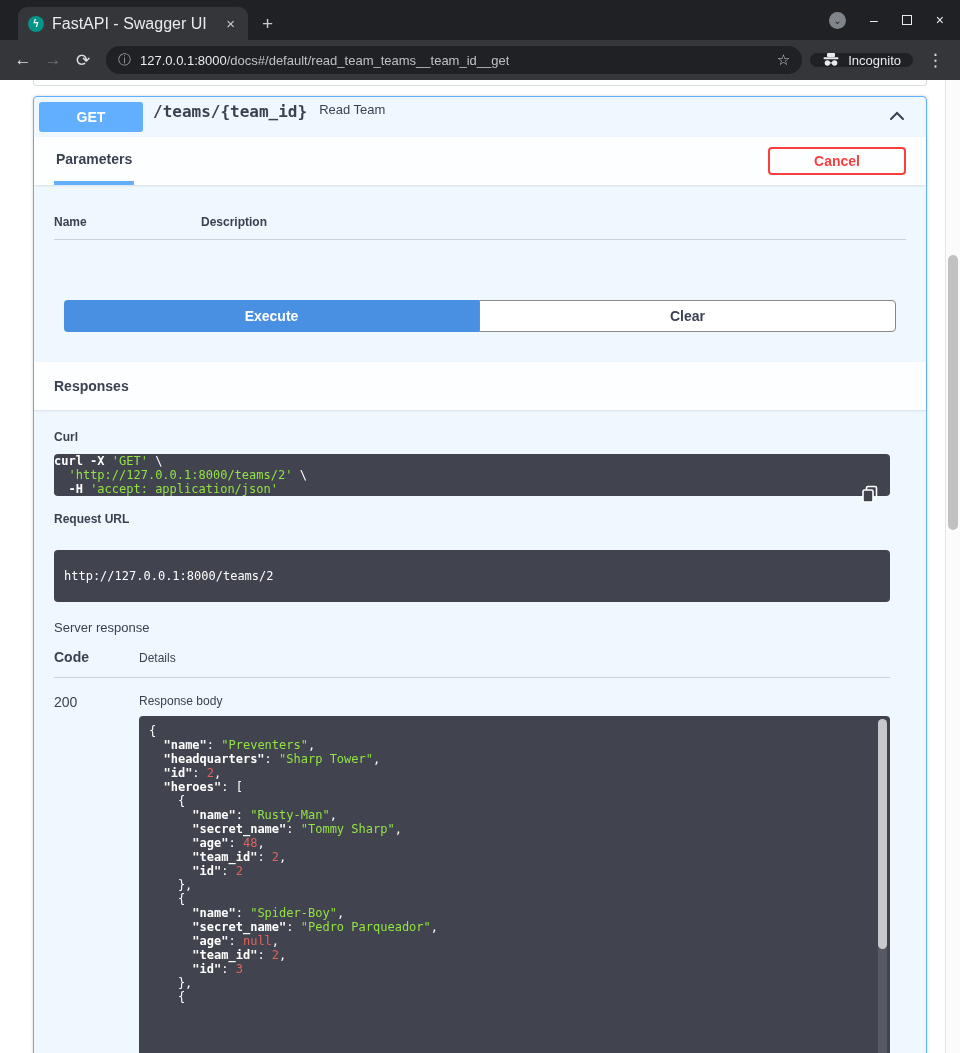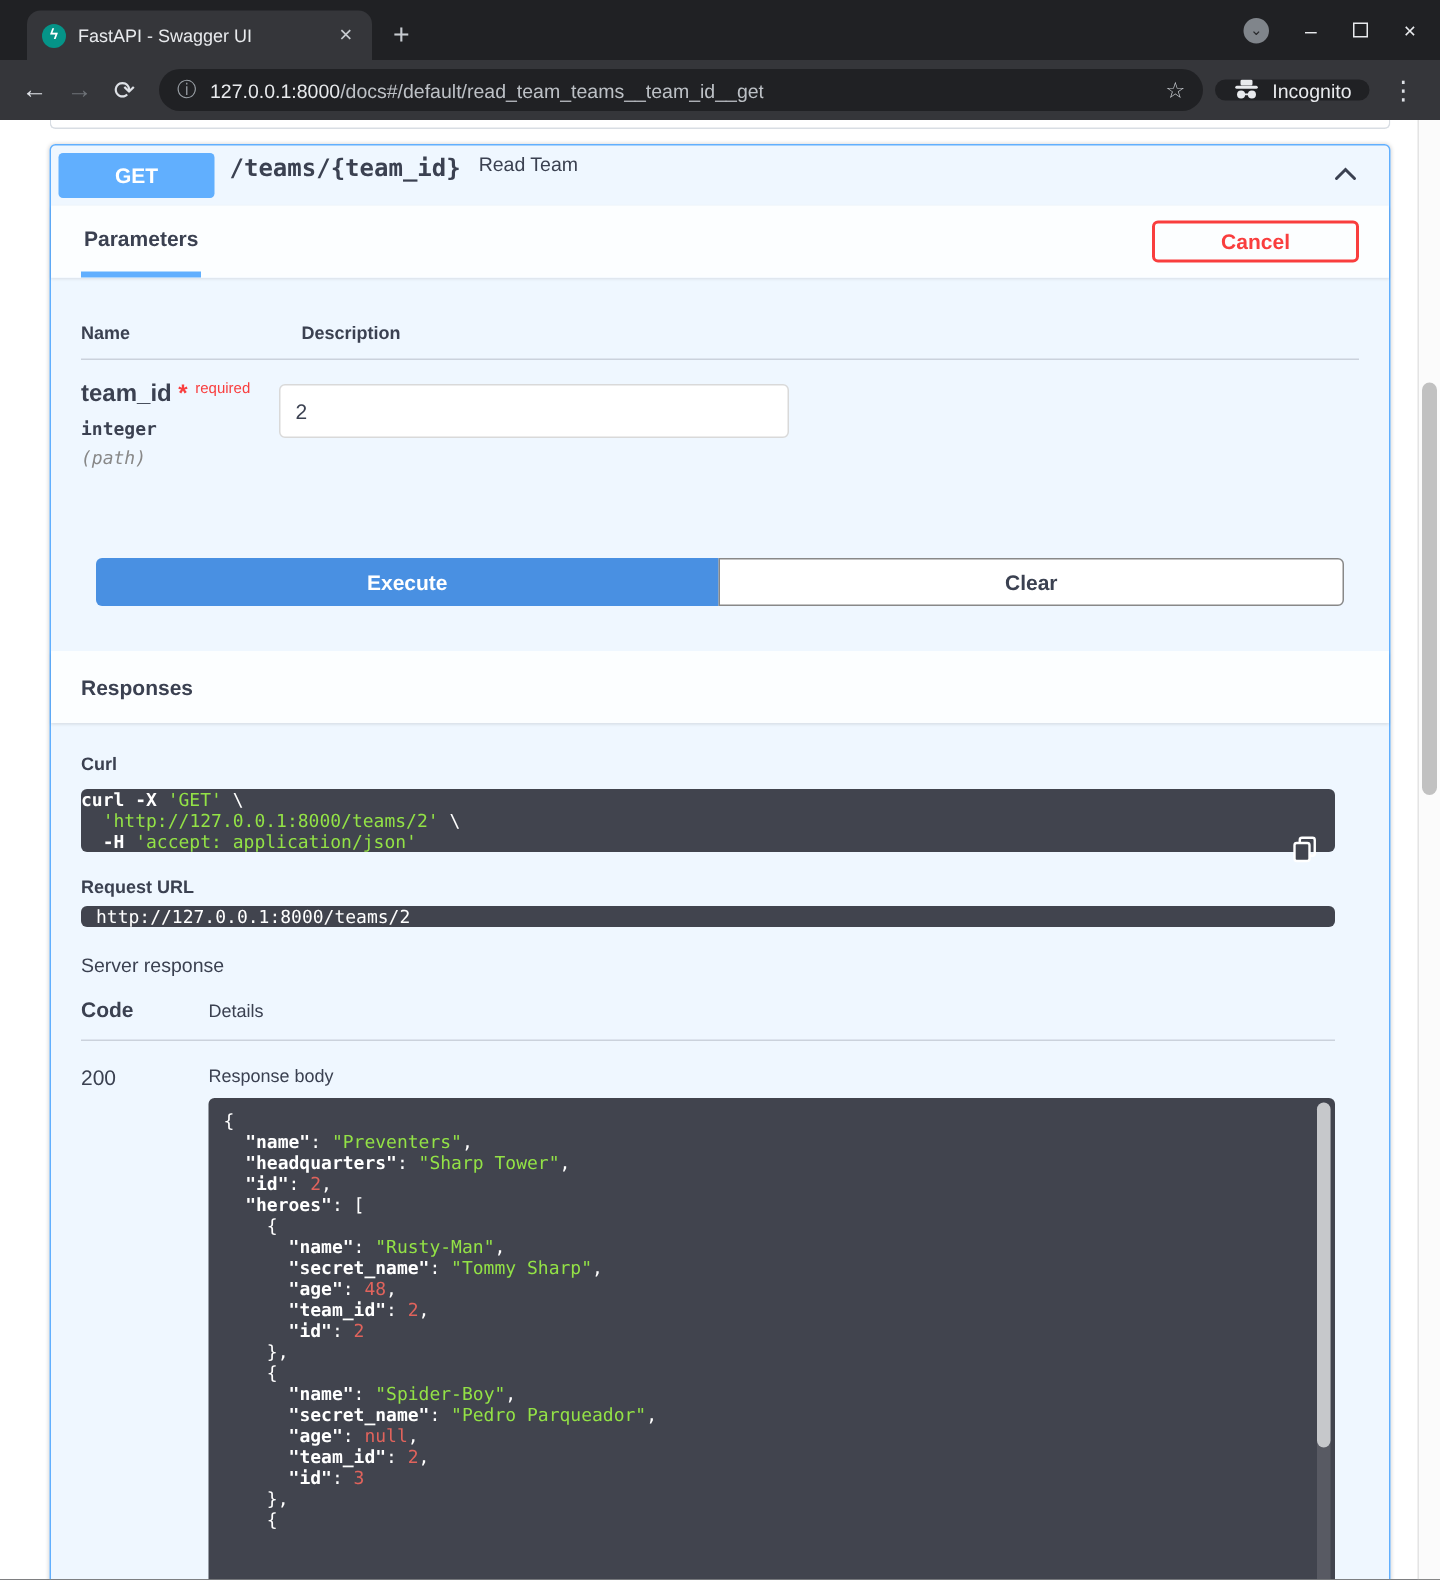--- a/index.html
+++ b/index.html
@@ -13,21 +13,21 @@
     height: 40px; background:#202124; display:flex; align-items:flex-end;
   }
   .tab {
     margin-left:18px; width:230px; height:33px; background:#35363a;
     border-radius:9px 9px 0 0; display:flex; align-items:center; padding:0 10px; gap:8px;
   }
   .favicon {
     width:16px; height:16px; border-radius:50%; background:#059488; color:#fff;
     font-size:10px; font-weight:bold; display:flex; align-items:center; justify-content:center; flex:0 0 auto;
   }
-  .tab-title { color:#e8eaed; font-size:12px; flex:1; white-space:nowrap; overflow:hidden; }
+  .tab-title { color:#e8eaed; font-size:16px; flex:1; white-space:nowrap; overflow:hidden; }
   .tab-close { color:#c7cbd0; font-size:15px; padding:0 3px; cursor:default; }
   .new-tab { color:#c7cbd0; font-size:19px; margin:0 0 7px 14px; line-height:1; cursor:default; }
   .win-controls { margin-left:auto; display:flex; align-items:center; gap:24px; padding-right:16px; height:100%; color:#e8eaed; font-size:14px; }
   .tab-search { width:17px; height:17px; border-radius:50%; background:#80858b; color:#26282b; font-size:10px; display:flex; align-items:center; justify-content:center; }
   .maxbox { display:inline-block; width:10px; height:10px; border:1.5px solid #e8eaed; }
   .win-btn { line-height:1; }
 
   .toolbar { height:40px; background:#35363a; display:flex; align-items:center; padding:0 8px; }
   .nav-icon { width:30px; height:30px; display:grid; place-items:center; color:#dee1e6; font-size:17px; border-radius:50%; }
   .nav-icon.disabled { color:#6e7277; }
@@ -106,21 +106,21 @@
   .block-label { font-size:12px; font-weight:bold; color:var(--heading-text,#3b4151); }
   .dark-block { background:var(--code-block-bg,#41444e); border-radius:4px; }
   .curl-block { position:relative; margin-top:10px; }
   pre.code { font-family:"DejaVu Sans Mono", monospace; font-size:12px; line-height:14px; color:#fff; white-space:pre; margin:0; }
   .tok-p { color:#fff; }
   .tok-c { color:#fff; font-weight:bold; }
   .tok-k { color:#fff; font-weight:bold; }
   .tok-s { color:var(--string,#93e246); }
   .tok-n { color:var(--number,#e0635c); }
   .copy-btn { position:absolute; right:10px; top:30px; width:20px; height:20px; background:none; border:none; padding:0; }
-  .url-block { margin-top:6px; padding:0 10px; font-family:"DejaVu Sans Mono", monospace; font-size:12px; color:#fff; white-space:nowrap; overflow:hidden; }
+  .url-block { margin-top:24px; padding:19px 10px; font-family:"DejaVu Sans Mono", monospace; font-size:12px; color:#fff; white-space:nowrap; overflow:hidden; }
   .label-mt { margin-top:16px; }
   .server-response-label { margin-top:18px; font-size:13px; color:var(--heading-text,#3b4151); }
   .resp-cols { display:flex; margin-top:14px; padding-bottom:12px; border-bottom:1px solid rgba(59,65,81,.2); }
   .col-code { width:85px; font-size:14px; font-weight:bold; color:var(--heading-text,#3b4151); }
   .col-details { font-size:12px; color:var(--heading-text,#3b4151); padding-top:2px; }
   .resp-row { display:flex; padding-top:16px; }
   .resp-status { width:85px; font-size:14px; color:var(--heading-text,#3b4151); }
   .resp-body-col { flex:1; min-width:0; }
   .resp-body-label { font-size:12px; color:var(--heading-text,#3b4151); }
   .body-block { position:relative; margin-top:8px; height:400px; overflow:hidden; padding:8px 18px 8px 10px; }
@@ -193,30 +193,20 @@
       <div class="section-header">
         <span class="param-tab">Parameters</span>
         <button class="cancel-btn">Cancel</button>
       </div>
 
       <div class="params-box">
         <div class="cols-header">
           <span class="col-name">Name</span>
           <span>Description</span>
         </div>
-        <div class="param-row">
-          <div class="param-left">
-            <div class="param-name"><span>team_id</span><span class="param-star"> *</span><span class="param-required">required</span></div>
-            <div class="param-type">integer</div>
-            <div class="param-in">(path)</div>
-          </div>
-          <div>
-            <input class="param-input" type="text" value="2" style="">
-          </div>
-        </div>
         <div class="execute-row">
           <button class="btn-execute">Execute</button>
           <button class="btn-clear">Clear</button>
         </div>
       </div>
 
       <div class="section-header">
         <span class="section-title">Responses</span>
       </div>
 

